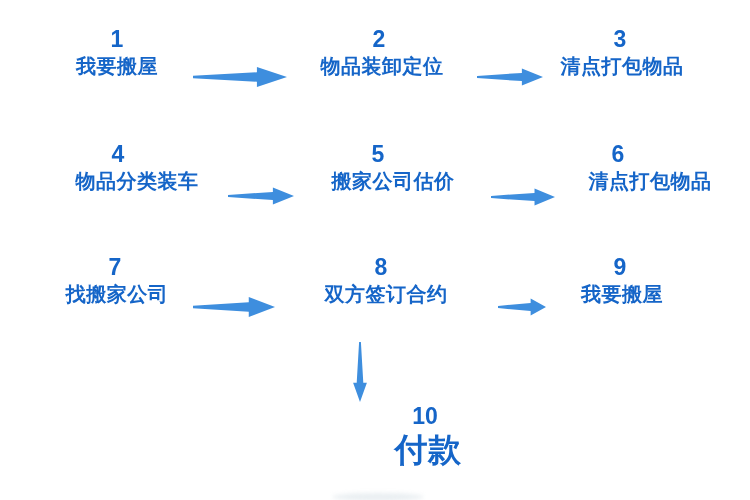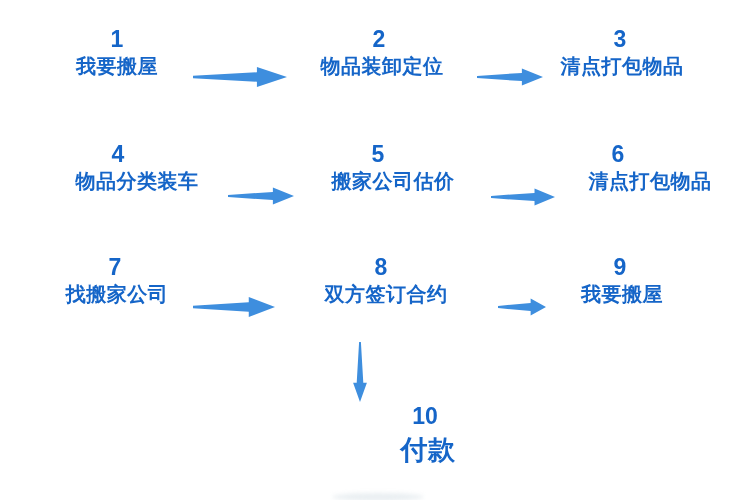--- a/index.html
+++ b/index.html
@@ -14,21 +14,21 @@
   .s1 { left:117px; top:27px; }
   .s2 { left:382px; top:27px; }  .s2 .num { left:-3px; }
   .s3 { left:622px; top:27px; }  .s3 .num { left:-2px; }
   .s4 { left:137px; top:142px; } .s4 .num { left:-19px; }
   .s5 { left:393px; top:142px; } .s5 .num { left:-15px; }
   .s6 { left:650px; top:142px; } .s6 .num { left:-32px; }
   .s7 { left:117px; top:255px; } .s7 .num { left:-2px; }
   .s8 { left:386px; top:255px; } .s8 .num { left:-5px; }
   .s9 { left:622px; top:255px; } .s9 .num { left:-2px; }
   .s10{ left:380px; top:404px;margin-left:48px; } .s10 .num { left:-3px; }
-  .s10 .label { font-size:27px; line-height:36px; margin-top:4px; }
+  .s10 .label { font-size:33px; line-height:36px; margin-top:4px; }
   .arrow { position:absolute; display:block; }
   .a-1-2 { left:193px; top:64px;  width:94px; height:26px; }
   .a-2-3 { left:477px; top:66px;  width:66px; height:22px; }
   .a-4-5 { left:228px; top:185px; width:66px; height:22px; }
   .a-5-6 { left:491px; top:186px; width:64px; height:22px; }
   .a-7-8 { left:193px; top:294px; width:82px; height:26px; }
   .a-8-9 { left:498px; top:296px; width:48px; height:22px; }
   .a-8-10{ left:351px; top:342px; width:18px; height:60px; }
   .bottom-artifact {
     position:absolute; left:332px; top:493px; width:92px; height:8px;

